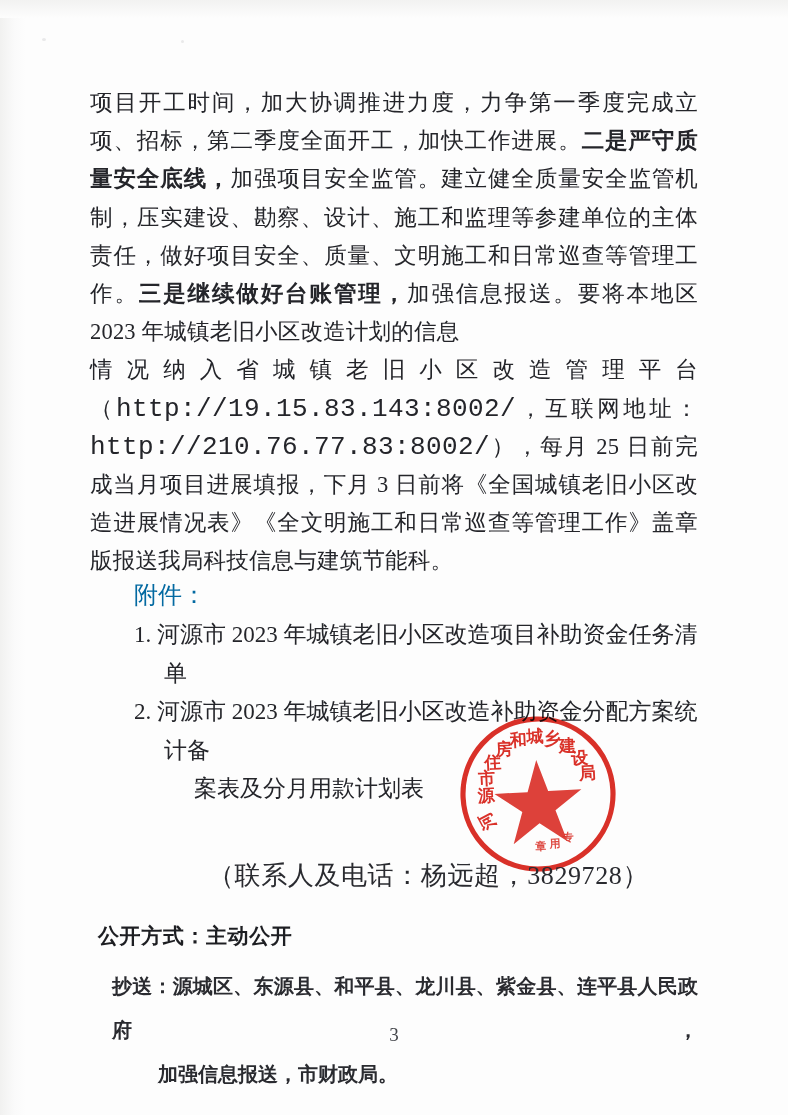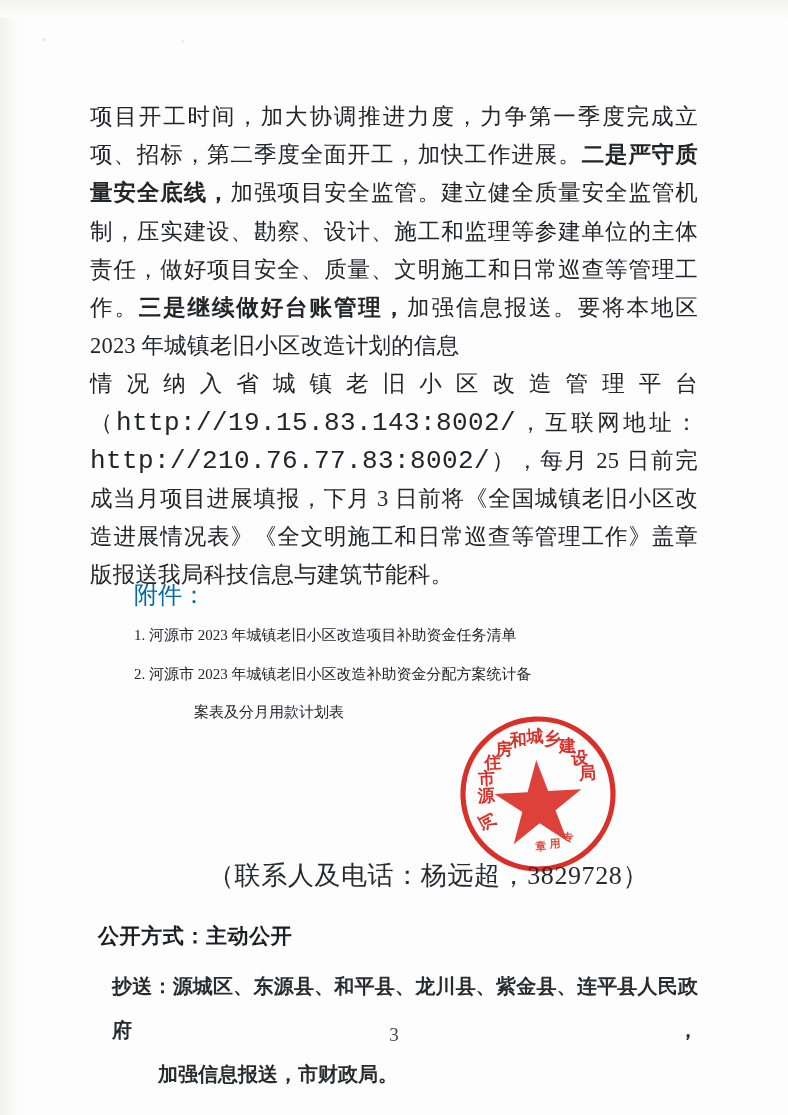--- a/index.html
+++ b/index.html
@@ -36,21 +36,21 @@
   .paper-speck {
     position: absolute;
     background: #e9e9ea;
     border-radius: 50%;
     pointer-events: none;
   }
 
   .body-block {
     position: absolute;
     left: 90px;
-    top: 98px;
+    top: 84px;
     width: 608px;
   }
   .para {
     font-size: 22.5px;
     line-height: 38.2px;
     color: #24252a;
     text-align: justify;
     text-justify: inter-character;
     letter-spacing: 0.2px;
     margin: 0;
@@ -82,21 +82,21 @@
     line-height: 38px;
     color: #0369a1;
   }
   .attach-list {
     position: absolute;
     left: 134px;
     top: 616px;
     width: 564px;
   }
   .attach-item {
-    font-size: 15px;
+    font-size: 23px;
     line-height: 38.5px;
     color: #24252a;
     padding-left: 30px;
     text-indent: -30px;
     white-space: normal;
   }
   .attach-item .cont {
     display: block;
     text-indent: 0;
     padding-left: 30px;

